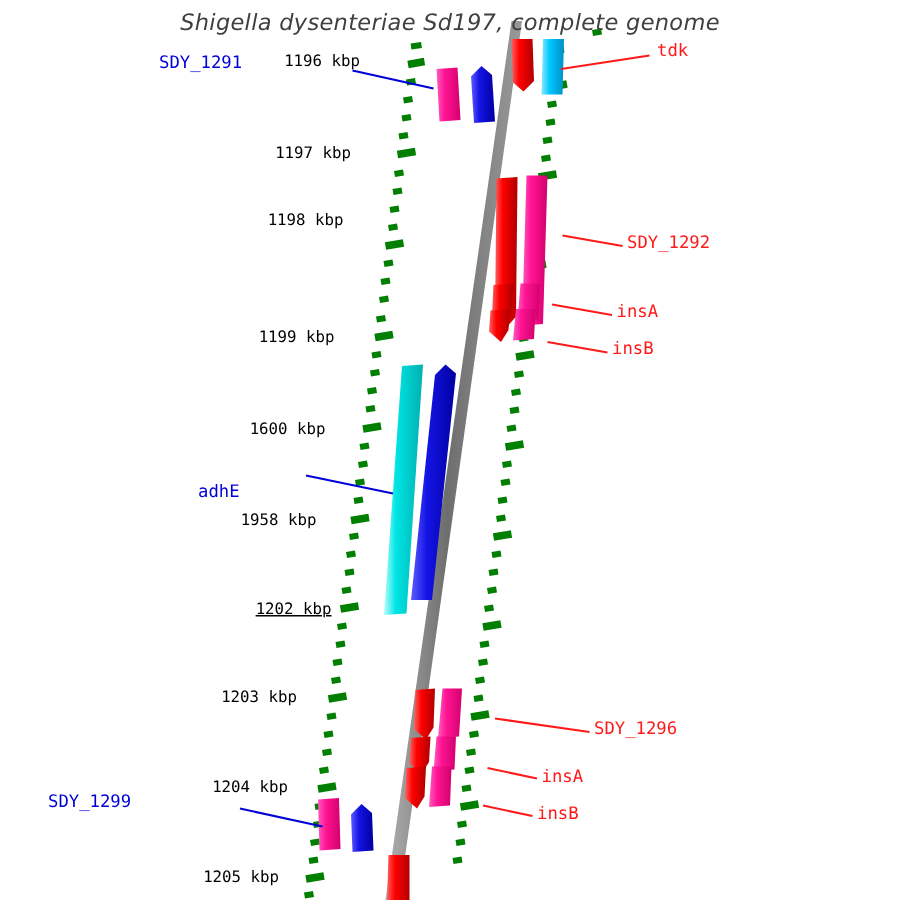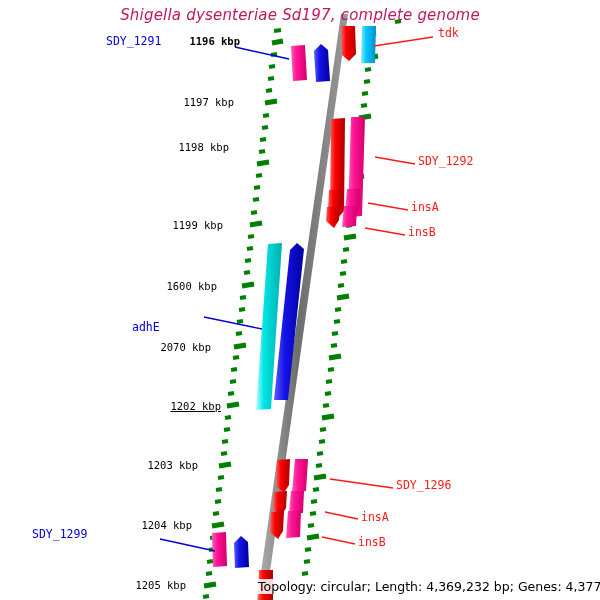--- a/index.html
+++ b/index.html
@@ -10,21 +10,21 @@
   }
   #stage{position:absolute;inset:0;width:600px;height:600px;}
   svg{position:absolute;left:0;top:0;}
 
   .title{
     position:absolute;
     left:0;top:6px;width:600px;
     text-align:center;
     font-style:italic;
     font-size:15px;
-    color:#be185d;
+    color:#404040;
     letter-spacing:.2px;
     white-space:nowrap;
   }
 
   .tick-label{
     position:absolute;
     font-size:10.5px;
     font-family:"DejaVu Sans Mono","Liberation Mono",monospace;
     color:#000;
     white-space:nowrap;
@@ -280,38 +280,37 @@
       <line x1="368" y1="203" x2="408" y2="210"></line>
       <line x1="365" y1="228" x2="405" y2="235"></line>
       <line x1="330" y1="479" x2="393" y2="488"></line>
       <line x1="325" y1="512" x2="358" y2="519"></line>
       <line x1="322" y1="537" x2="355" y2="544"></line>
     </g>
   </svg>
 
   <div class="title">Shigella dysenteriae Sd197, complete genome</div>
 
-  <div class="tick-label" style="left:178px;top:35px;width:62px;font-weight:bold;">1196 kbp</div>
+  <div class="tick-label" style="left:178px;top:35px;width:62px;">1196 kbp</div>
   <div class="tick-label" style="left:172px;top:96px;width:62px;">1197 kbp</div>
   <div class="tick-label" style="left:167px;top:141px;width:62px;">1198 kbp</div>
   <div class="tick-label" style="left:161px;top:219px;width:62px;">1199 kbp</div>
   <div class="tick-label" style="left:155px;top:280px;width:62px;">1600 kbp</div>
-  <div class="tick-label" style="left:149px;top:341px;width:62px;">2070 kbp</div>
+  <div class="tick-label" style="left:149px;top:341px;width:62px;">1958 kbp</div>
   <div class="tick-label" style="left:159px;top:400px;width:62px;text-decoration:underline;">1202 kbp</div>
   <div class="tick-label" style="left:136px;top:459px;width:62px;">1203 kbp</div>
   <div class="tick-label" style="left:130px;top:519px;width:62px;">1204 kbp</div>
   <div class="tick-label" style="left:124px;top:579px;width:62px;">1205 kbp</div>
 
   <div class="gene-label left" style="left:106px;top:34px;width:72px;">SDY_1291</div>
   <div class="gene-label left" style="left:132px;top:320px;width:40px;">adhE</div>
   <div class="gene-label left" style="left:32px;top:527px;width:72px;">SDY_1299</div>
 
   <div class="gene-label right" style="left:438px;top:26px;">tdk</div>
   <div class="gene-label right" style="left:418px;top:154px;">SDY_1292</div>
   <div class="gene-label right" style="left:411px;top:200px;">insA</div>
   <div class="gene-label right" style="left:408px;top:225px;">insB</div>
   <div class="gene-label right" style="left:396px;top:478px;">SDY_1296</div>
   <div class="gene-label right" style="left:361px;top:510px;">insA</div>
   <div class="gene-label right" style="left:358px;top:535px;">insB</div>
 
-  <div class="status topo">Topology: circular; Length: 4,369,232 bp; Genes: 4,377</div>
 
 </div>
 
 </body></html>

